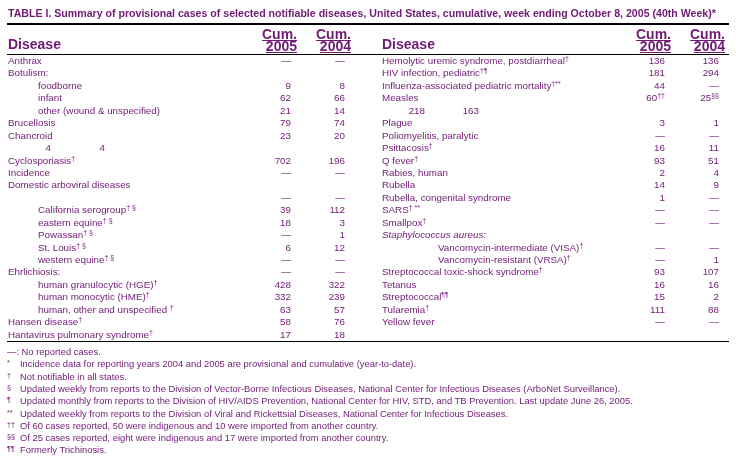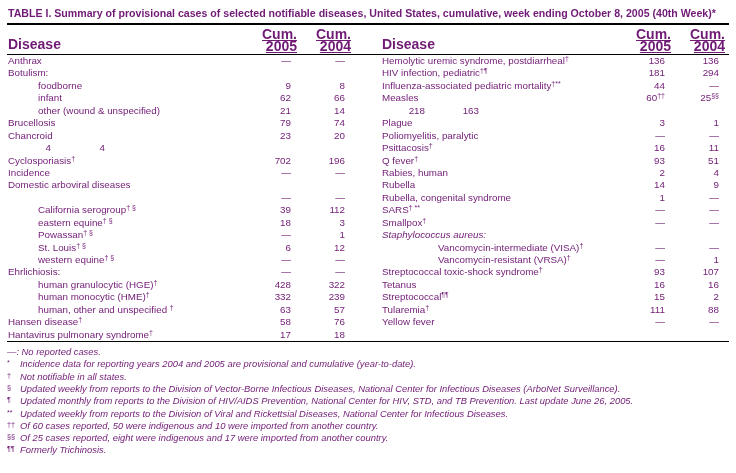--- a/index.html
+++ b/index.html
@@ -23,21 +23,21 @@
   .indent-0 { padding-left: 1px; }
   .indent-1 { padding-left: 13px; margin-top: 28px; }
   .indent-2 { padding-left: 31px; }
   .indent-3 { padding-left: 57px; }
   .cell-val { width: 54px; flex: 0 0 54px; text-align: right; font-size: 9.8px; padding-right: 10px; }
   .sup { font-size: 7px; vertical-align: 3px; letter-spacing: 0; }
   .footnotes { padding-top: 4px; }
   .footnote { display: flex; font-size: 9.4px; line-height: 12.3px; }
   .fn-marker { flex: 0 0 13px; width: 13px; font-size: 7.2px; position: relative; top: -1px; }
   .fn-marker.no-marker { flex: 0 0 0; width: 0; }
-  .fn-text { flex: 1; white-space: nowrap; overflow: hidden; font-style: italic; }
+  .fn-text { flex: 1; white-space: nowrap; overflow: hidden; }
 </style>
 </head>
 <body>
 
 <div class="page">
   <div class="title">TABLE I. Summary of provisional cases of selected notifiable diseases, United States, cumulative, week ending October 8, 2005 (40th Week)*</div>
   <div class="rule-thick"></div>
 
   <div class="cols">
     <div class="half" id="head-left">

